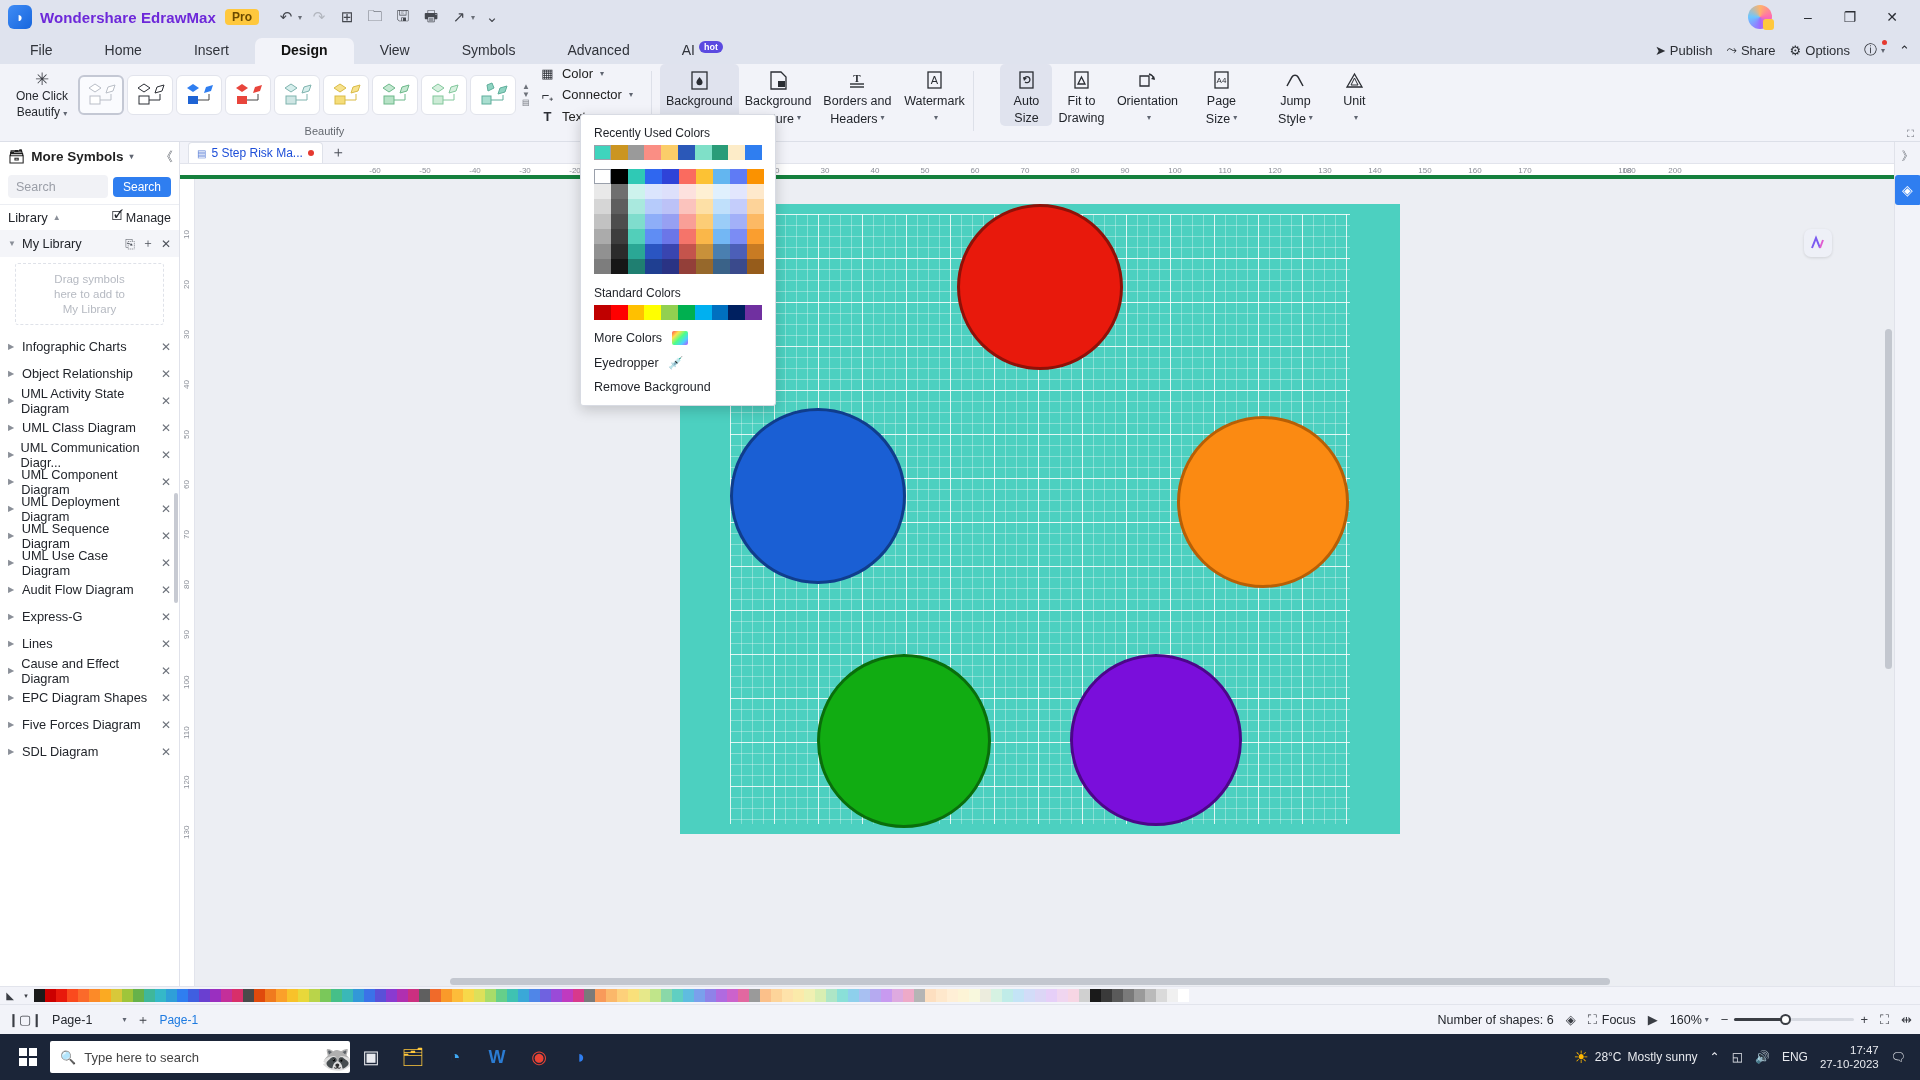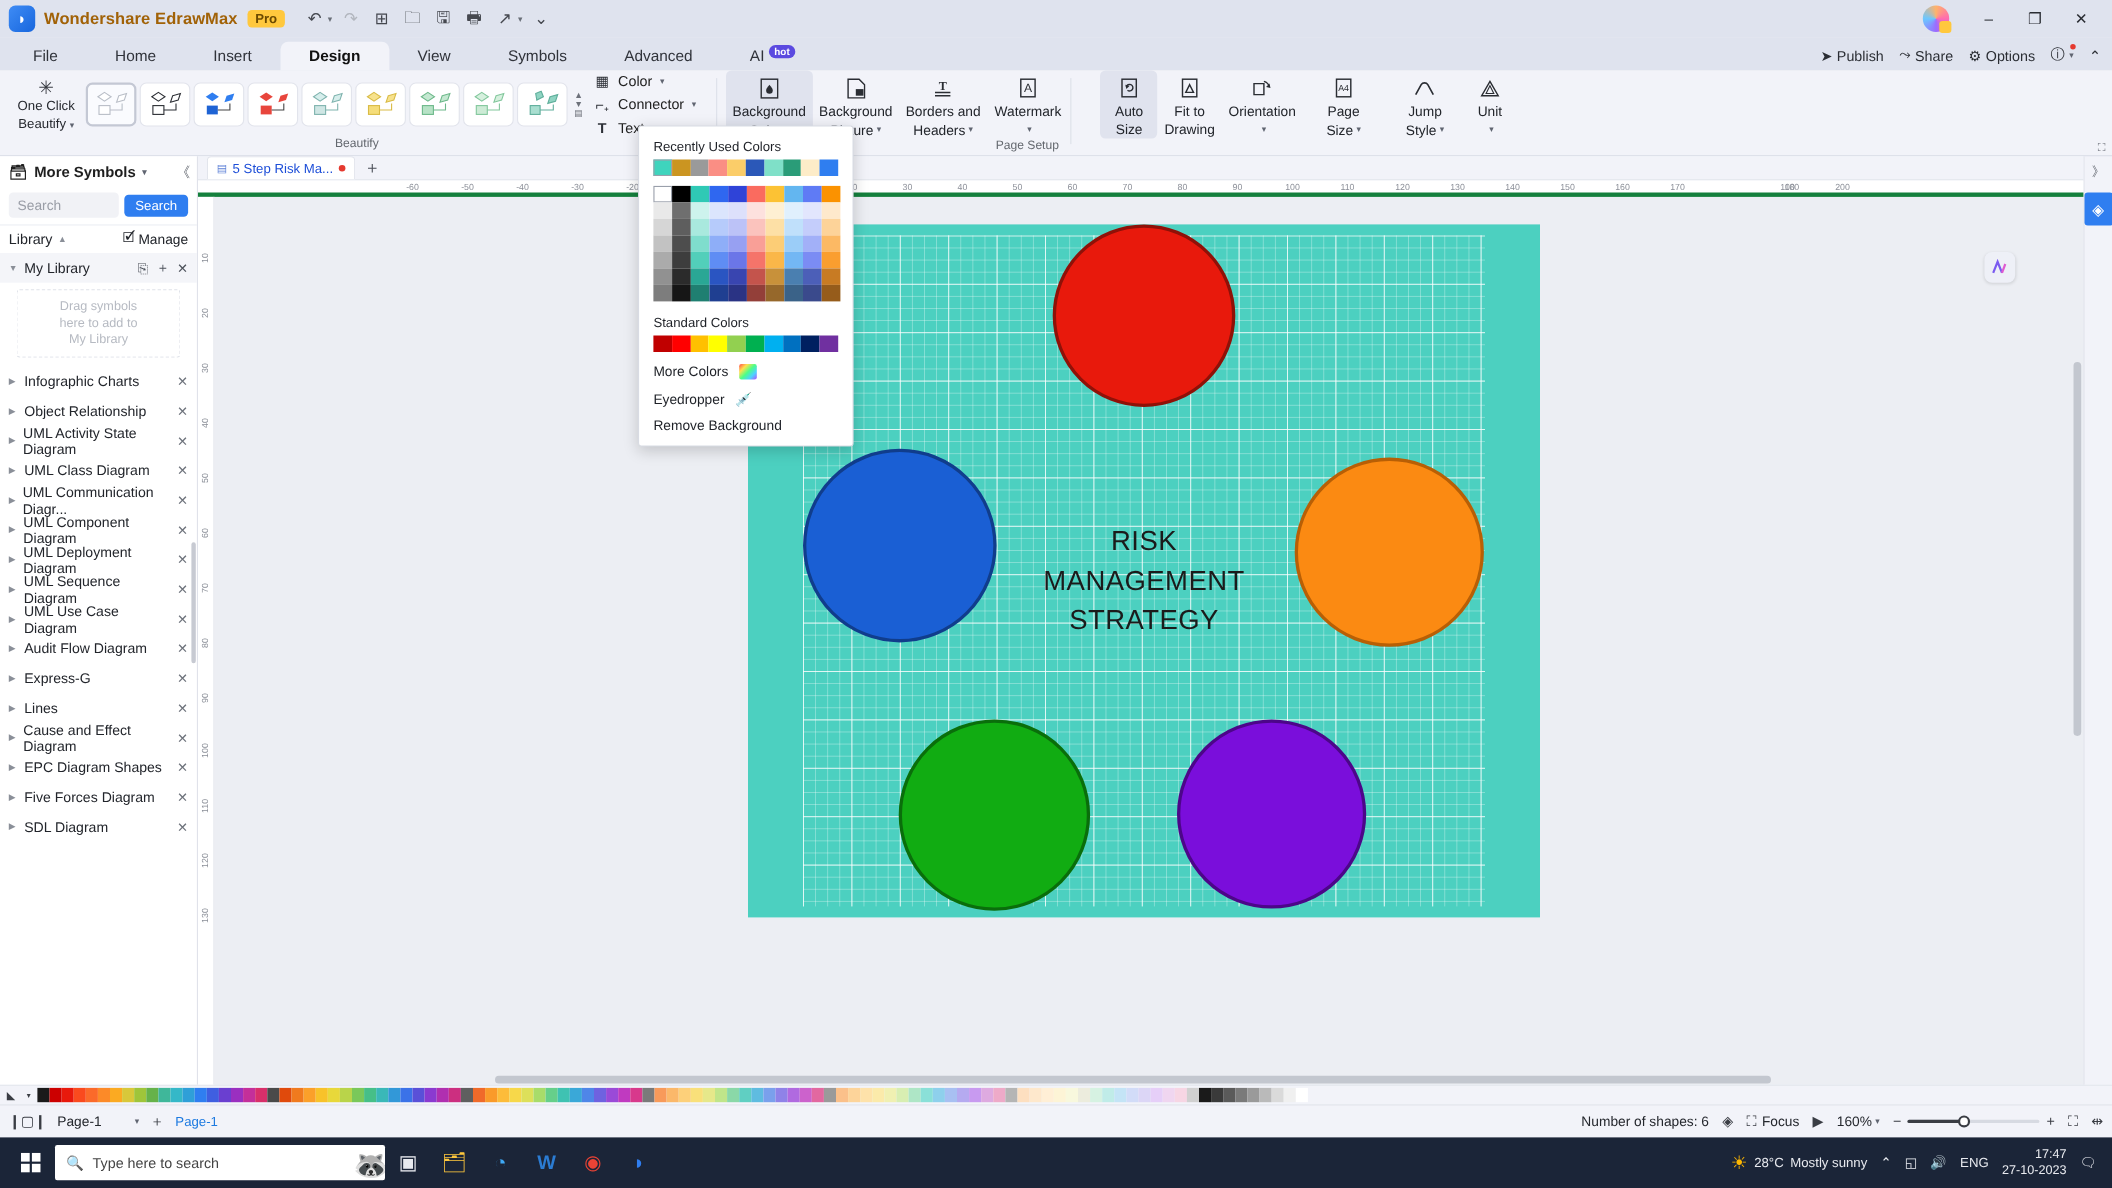--- a/index.html
+++ b/index.html
@@ -21,21 +21,21 @@
     padding: 0 8px;
     position: relative;
   }
   .logo {
     width: 24px; height: 24px; border-radius: 6px;
     background: linear-gradient(135deg,#3f8cf5,#1766dd);
     display: flex; align-items: center; justify-content: center;
     color: #fff; font-size: 14px; font-weight: bold;
     margin-right: 8px;
   }
-  .app-title { font-size: 15px; font-weight: bold; color: #a16207; letter-spacing: .1px; text-align: right; }
+  .app-title { font-size: 15px; font-weight: bold; color: #6d28d9; letter-spacing: .1px; text-align: right; }
   .pro-badge {
     background: #ffc83d; color: #6b4a00; font-weight: bold; font-size: 12px;
     border-radius: 4px; padding: 1px 7px; margin-left: 9px;
   }
   .qat { display: flex; align-items: center; gap: 2px; margin-left: 14px; }
   .qat-btn {
     width: 26px; height: 24px; display: flex; align-items: center; justify-content: center;
     color: #45484f; border-radius: 4px; font-size: 15px;
   }
   .qat-btn.disabled { color: #b2b6be; }
@@ -577,21 +577,20 @@
               <polygon points="9.5,6 13,13 6,13" fill="none" stroke="#2a2d33" stroke-width="1"></polygon>
             </svg>
           </span>
         <span>Unit</span>
         <span class="bcap">
             <span></span>
             <span class="cdrop">▾</span>
           </span>
       </div>
     </div>
-    <div class="rgroup-label" style="width:560px;">Page Setup</div>
     <div class="dlg-launcher">⛶</div>
   </div>
 </div>
 
 <div class="main">
 
   <div class="lpanel">
     <div class="lp-head">
       <span>🗃</span>
       <span>More Symbols</span>
@@ -765,23 +764,20 @@
       </div>
 
     <div class="canvas-wrap">
       <div class="page">
         <div class="grid"></div>
         <div class="circle" style="left:277px;top:0px;width:166px;height:166px;background:#e8190c;border:3px solid #8f1108;"></div>
         <div class="circle" style="left:50px;top:204px;width:176px;height:176px;background:#1a5fd4;border:3px solid #103d8c;"></div>
         <div class="circle" style="left:497px;top:212px;width:172px;height:172px;background:#fb8a12;border:3px solid #b85f05;"></div>
         <div class="circle" style="left:137px;top:450px;width:174px;height:174px;background:#11ac12;border:3px solid #0a6e0b;"></div>
         <div class="circle" style="left:390px;top:450px;width:172px;height:172px;background:#7a0edb;border:3px solid #4c0689;"></div>
-        <div class="ctr-text" style="left:200px;top:270px;width:320px;">RISK
-MANAGEMENT
-STRATEGY</div>
       </div>
       <div class="ai-orb">
         <svg width="18" height="18" viewBox="0 0 18 18">
             <path d="M3 14 L7 4 L11 14" stroke="#7b5bf0" stroke-width="2" fill="none"></path>
             <path d="M11 14 L14 6" stroke="#e05bd0" stroke-width="2" fill="none"></path>
           </svg>
       </div>
       <div class="vscroll"></div>
       <div class="hscroll"></div>
     </div>

